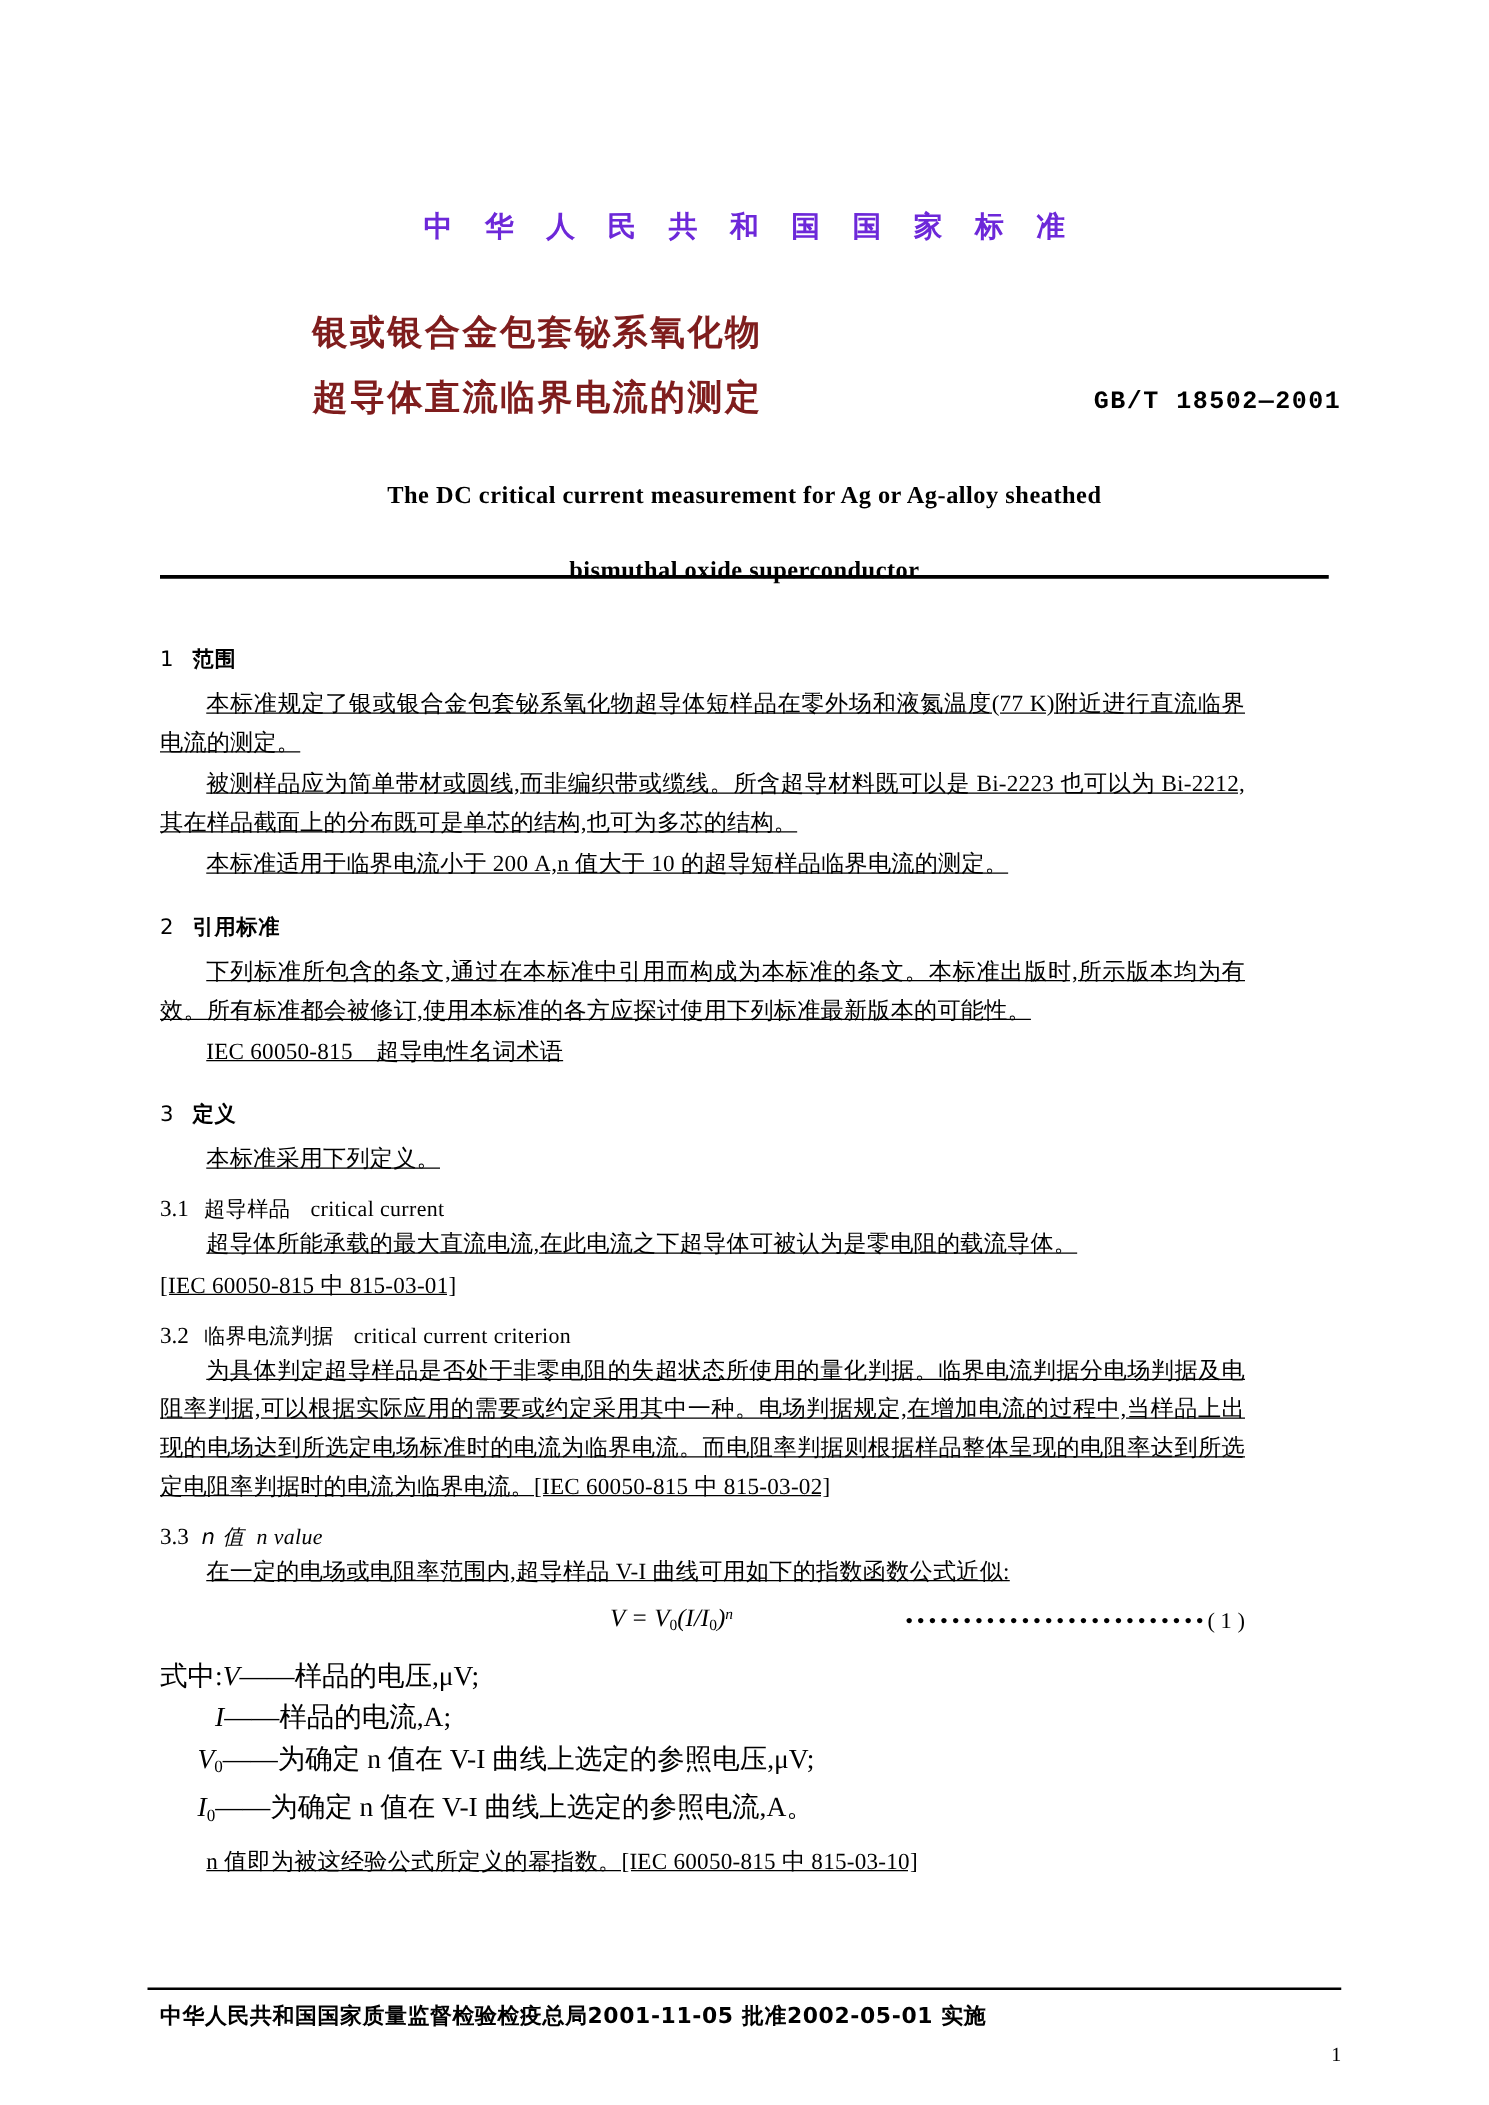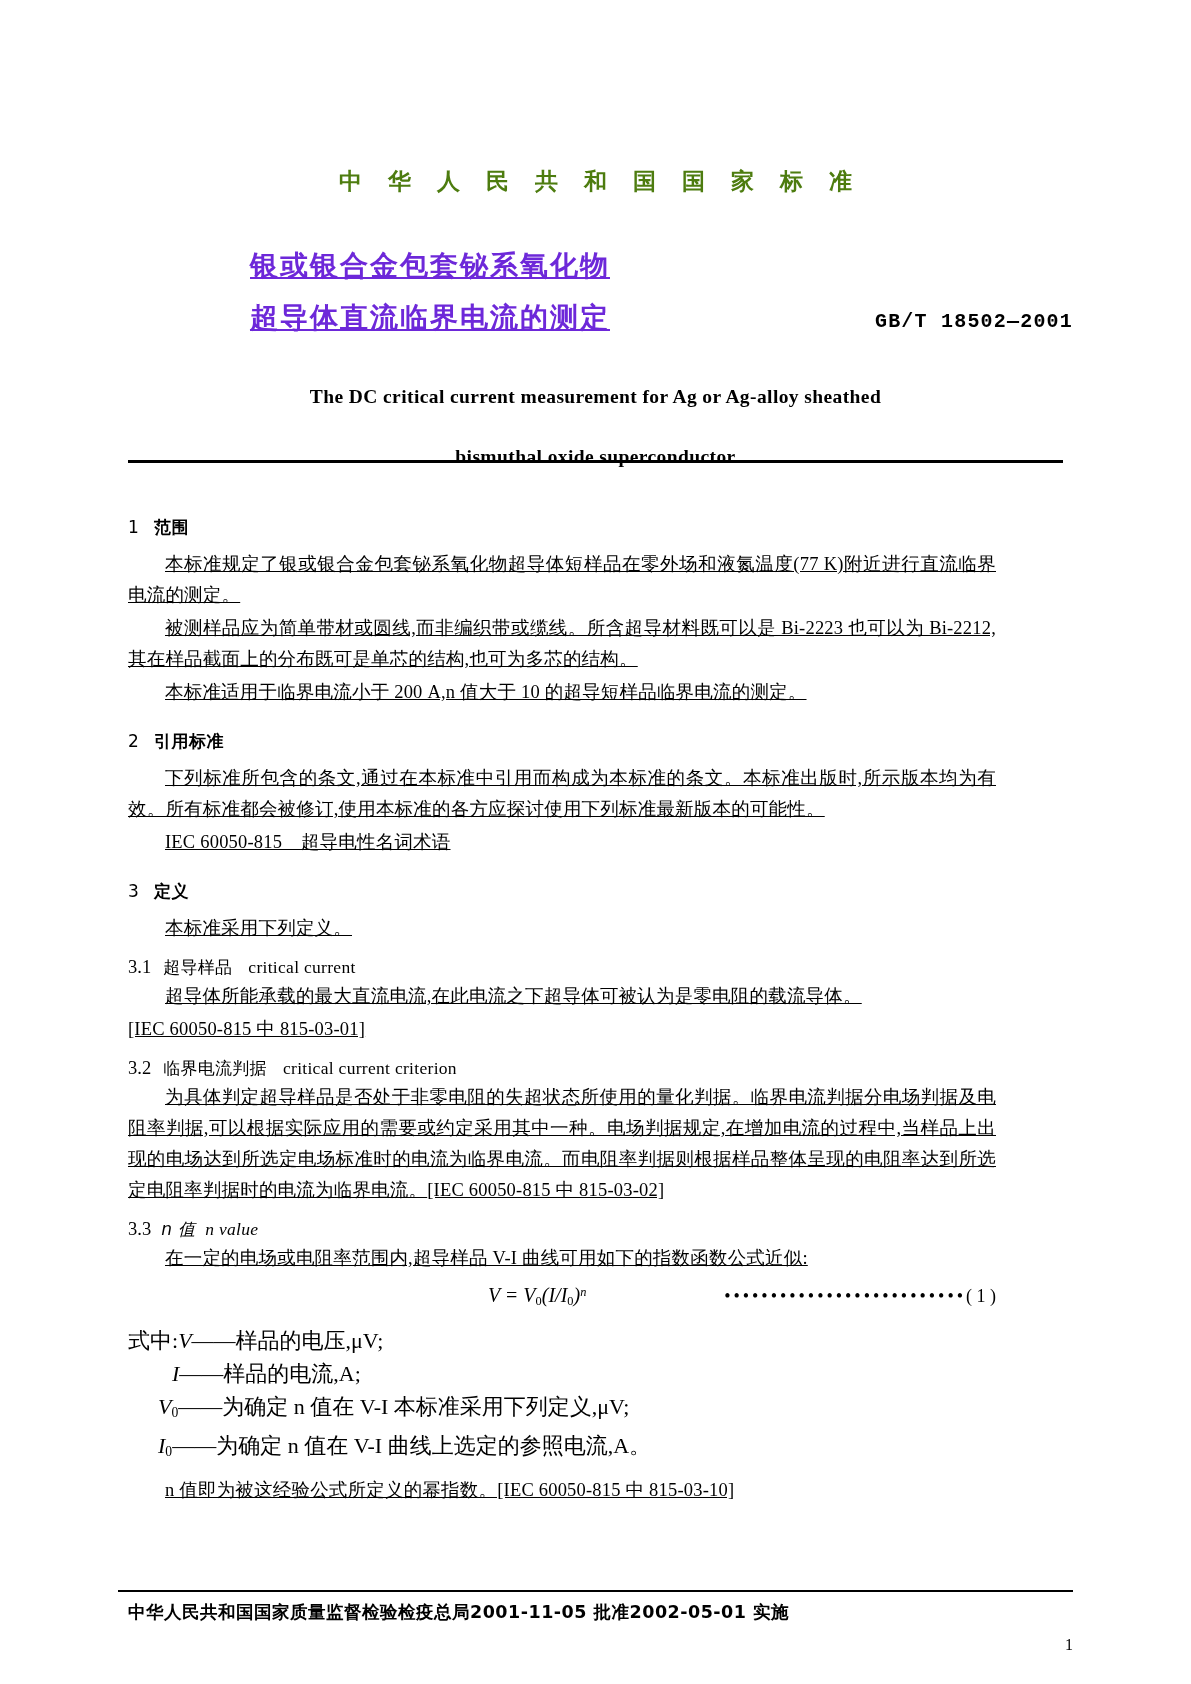--- a/index.html
+++ b/index.html
@@ -25,38 +25,37 @@
     right: 0;
     top: 166px;
     text-align: center;
   }
   .masthead-title {
     font-family: "DejaVu Sans", "Liberation Sans", sans-serif;
     font-size: 23px;
     font-weight: 700;
     letter-spacing: 9px;
     text-indent: 9px;
-    color: #4d7c0f;
+    color: #6d28d9;
   }
 
   .title-block {
     position: absolute;
     left: 150px;
     top: 240px;
     width: 560px;
     text-align: center;
   }
   .doc-title-line {
     font-family: "DejaVu Sans", "Liberation Sans", sans-serif;
     font-size: 28px;
     font-weight: 700;
     letter-spacing: 2px;
     line-height: 52px;
-    color: #6d28d9;
-    text-decoration: underline;
+    color: #7f1d1d;
   }
 
   .std-number {
     position: absolute;
     right: 118px;
     top: 298px;
     font-family: Liberation Mono, monospace;
     font-size: 20px;
     font-weight: 700;
     letter-spacing: 1.2px;
@@ -299,21 +298,21 @@
         <span class="up">V</span>
         <span>=</span>
         <span class="up">V</span><sub>0</sub><span class="up">(I/I</span><sub>0</sub><span class="up">)</span><sup>n</sup>
       </span>
       <span class="eqno"><span class="dots">••••••••••••••••••••••••••</span><span>( 1 )</span></span>
     </div>
 
     <div class="wherelist">
       <div class="where-line ind1"><span>式中:</span><span class="lbl">V</span><span>——样品的电压,μV;</span></div>
       <div class="where-line ind2"><span class="lbl">I</span><span>——样品的电流,A;</span></div>
-      <div class="where-line ind3"><span class="lbl">V</span><sub>0</sub><span>——为确定 n 值在 V-I 本标准采用下列定义,μV;</span></div>
+      <div class="where-line ind3"><span class="lbl">V</span><sub>0</sub><span>——为确定 n 值在 V-I 曲线上选定的参照电压,μV;</span></div>
       <div class="where-line ind3"><span class="lbl">I</span><sub>0</sub><span>——为确定 n 值在 V-I 曲线上选定的参照电流,A。</span></div>
     </div>
 
     <p class="para hang" style="margin-top:6px">n 值即为被这经验公式所定义的幂指数。[IEC 60050-815 中 815-03-10]</p>
 
   </div>
 
   <div class="rule-bottom"></div>
 
   <div class="footer">

